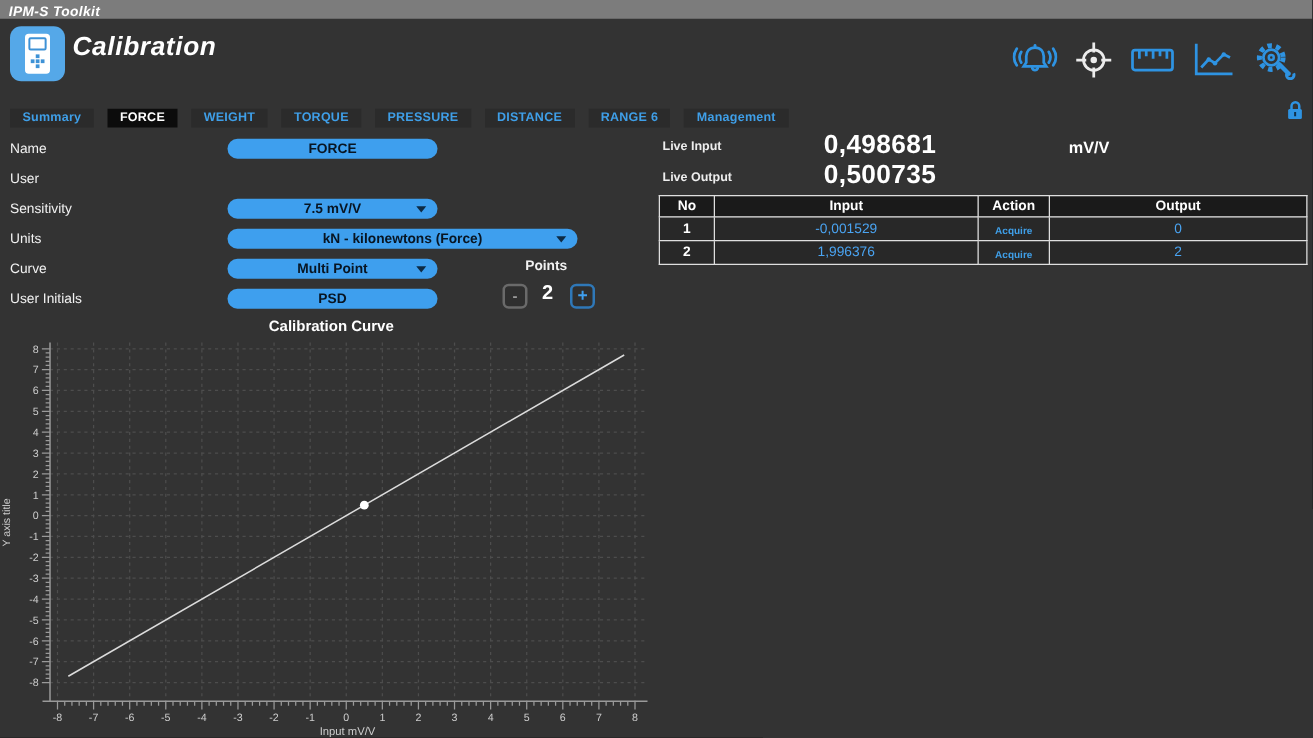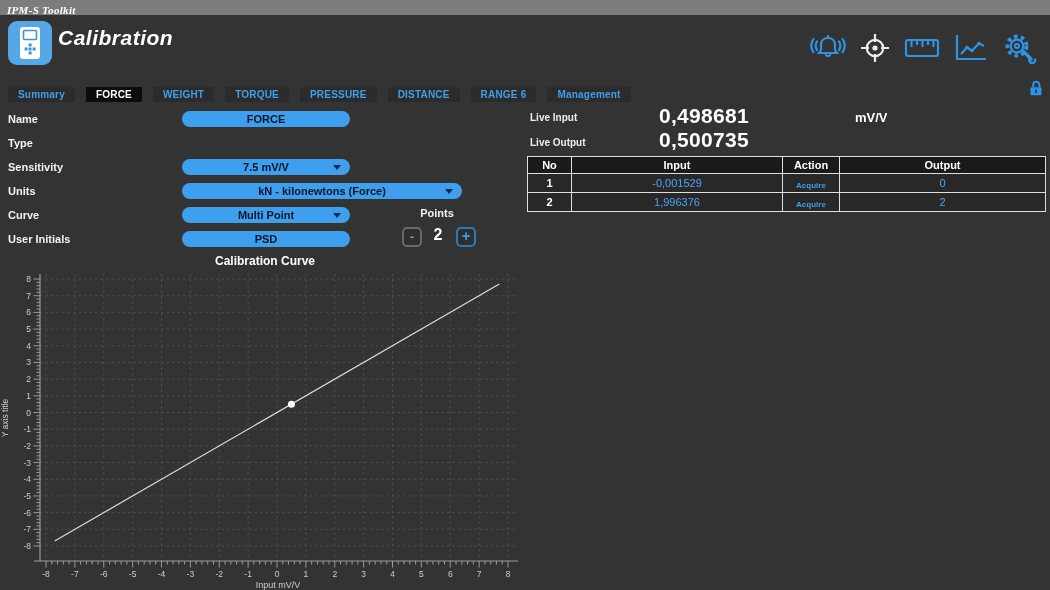--- a/index.html
+++ b/index.html
@@ -2,37 +2,37 @@
 <html><head>
 <meta charset="utf-8">
 <style>
   * { margin:0; padding:0; box-sizing:border-box; }
   html,body { background:#222; }
   body { font-family:"Liberation Sans","DejaVu Sans",sans-serif; }
   #stage { position:relative; width:1050px; height:590px; background:#333333; overflow:hidden; }
 
   
   .titlebar { position:absolute; left:0; top:0; width:1050px; height:15px; background:#7c7c7c; }
-  .titlebar span { display:inline-block; padding-left:7px; font-size:11px; font-weight:bold; font-style:italic; color:#fff; line-height:15px; letter-spacing:.3px;font-family:Liberation Serif, serif; }
+  .titlebar span { display:inline-block; padding-left:7px; font-size:11px; font-weight:bold; font-style:italic; color:#fff; line-height:15px; letter-spacing:.3px; }
 
   
   .app-icon { position:absolute; left:8px; top:21px; width:44px; height:44px; border-radius:9px; background:#55a8e8; }
   .page-title { position:absolute; left:58px; top:26px; font-size:21px; font-weight:bold; font-style:italic; color:#ffffff; letter-spacing:.5px; }
   .toolbar { position:absolute; right:12px; top:32px; display:flex; align-items:center; gap:13px; height:32px; }
   .tool-btn { cursor:pointer; display:flex; align-items:center; }
 
   .lock-wrap { position:absolute; left:1029px; top:79px; width:14px; height:18px; cursor:pointer; }
 
   
   .tabs { position:absolute; left:8px; top:87px; display:flex; gap:11px; height:15px; }
   .tab { background:#2b2b2b; color:#3f9fe8; font-size:10px; font-weight:bold; line-height:15px; padding:0 10px; letter-spacing:.2px; cursor:pointer; white-space:nowrap; }
   .tab.active { background:#0c0c0c; color:#ffffff; }
 
   
-  .flabel { position:absolute; left:8px; font-size:11px; font-weight:bold; color:#f2f2f2; line-height:16px; }
+  .flabel { position:absolute; left:8px; font-size:11px; font-weight:normal; color:#f2f2f2; line-height:16px; }
   .bluefield { position:absolute; left:182px; width:168px; height:16px; background:#3e9fee; border-radius:8px;
                font-size:11px; font-weight:bold; color:#081522; text-align:center; line-height:16px; cursor:pointer; }
   .bluefield.wide { width:280px; }
   .dd-arrow { position:absolute; right:9px; top:6px; width:0; height:0;
               border-left:4px solid transparent; border-right:4px solid transparent; border-top:5px solid #0d2b45; }
   .static-value { position:absolute; left:182px; width:168px; font-size:11px; font-weight:bold; color:#f2f2f2; text-align:center; line-height:16px;margin-top:22px; }
 
   .points-label { position:absolute; left:407px; top:207px; width:60px; text-align:center; font-size:11px; font-weight:bold; color:#f2f2f2; }
   .step-btn { position:absolute; top:227px; width:20px; height:20px; border-radius:5px; background:#2f2f2f;
               text-align:center; cursor:pointer; }
@@ -144,21 +144,21 @@
     <div class="tab">TORQUE</div>
     <div class="tab">PRESSURE</div>
     <div class="tab">DISTANCE</div>
     <div class="tab">RANGE 6</div>
     <div class="tab">Management</div>
   </div>
 
   <div class="flabel" style="top:111px">Name</div>
   <div class="bluefield" style="top:111px">FORCE</div>
 
-  <div class="flabel" style="top:135px">Type</div>
+  <div class="flabel" style="top:135px">User</div>
   <div class="static-value" style="top:135px">6-wire</div>
 
   <div class="flabel" style="top:159px">Sensitivity</div>
   <div class="bluefield" style="top:159px">
     <span>7.5 mV/V</span>
     <span class="dd-arrow"></span>
   </div>
 
   <div class="flabel" style="top:183px">Units</div>
   <div class="bluefield wide" style="top:183px">

